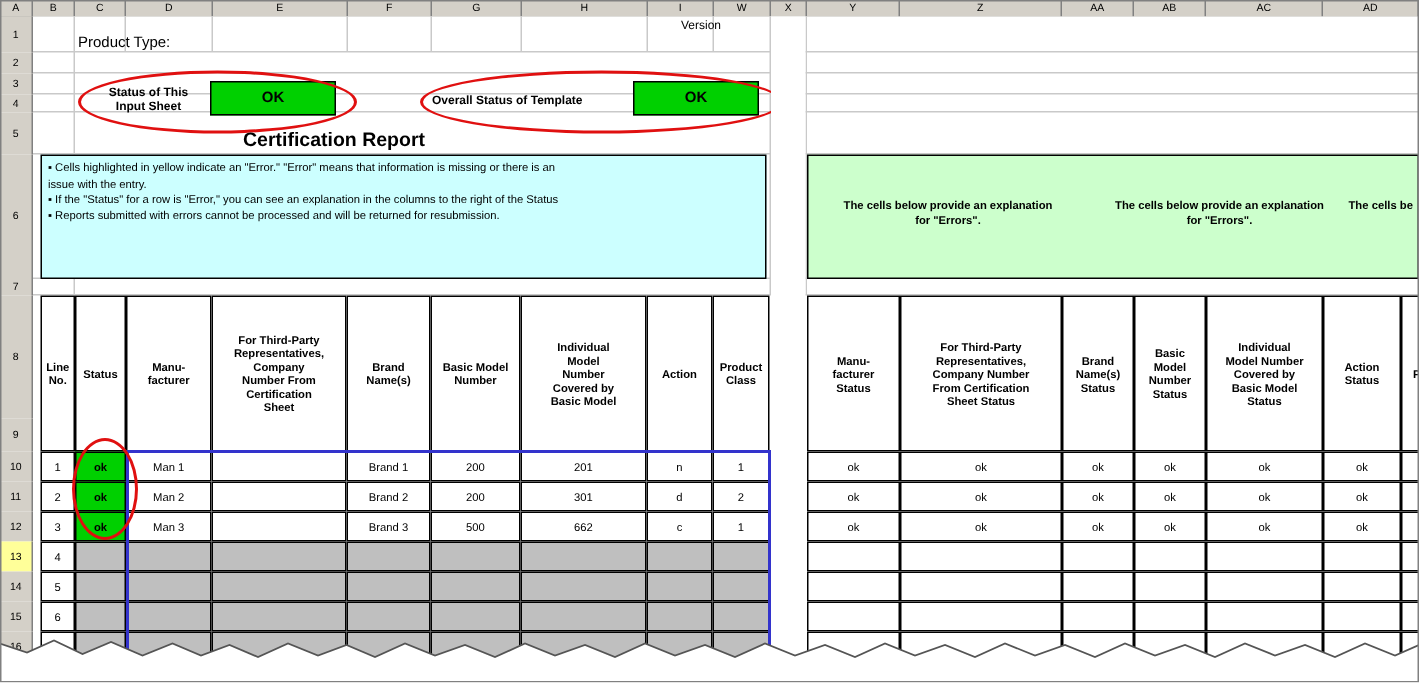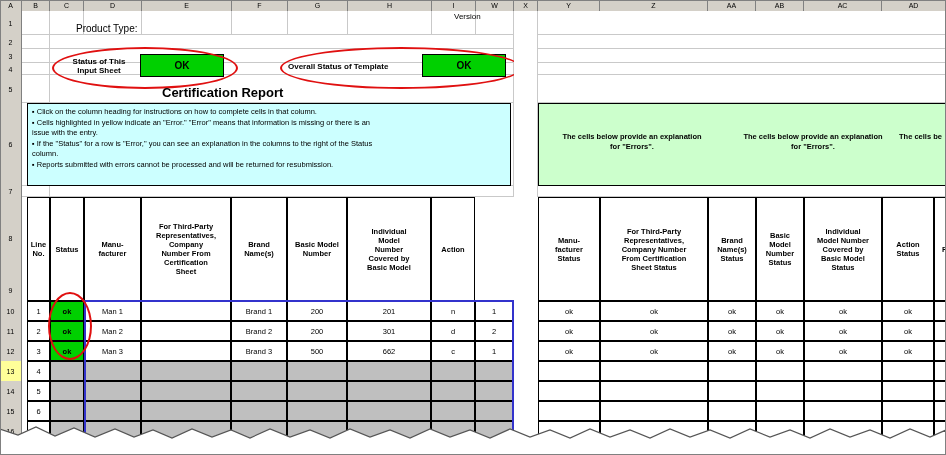--- a/index.html
+++ b/index.html
@@ -12,21 +12,21 @@
              font-size:7px;line-height:11px;text-align:center;color:#000;background:#d4d0c8;}
   .rowhdr{position:absolute;left:0;width:22px;background:#d4d0c8;border-right:1px solid #808080;box-sizing:border-box;
           font-size:7px;line-height:1;text-align:center;color:#000;display:flex;align-items:center;justify-content:center;}
   .rowhdr.sel{background:#ffff99;}
 
   
   .sheet{position:absolute;left:22px;top:11px;width:924px;height:444px;background:#fff;}
   .gl{position:absolute;background:#c9c9c9;}
 
   
-  .producttype{position:absolute;left:30px;top:15px;font-size:10px;color:#000;margin-left:24px;}
+  .producttype{position:absolute;left:30px;top:15px;font-size:10px;color:#000;}
   .version{position:absolute;left:430px;top:2px;font-size:8px;color:#000;}
 
   .statuslbl{position:absolute;font-size:8px;font-weight:bold;text-align:center;line-height:9px;color:#000;}
   .greenbox{position:absolute;background:#00d000;border:1px solid #000;box-sizing:border-box;
             font-size:10px;font-weight:bold;text-align:center;color:#000;display:flex;align-items:center;justify-content:center;}
   .ellipse{position:absolute;border:2px solid #e01010;border-radius:50%;}
 
   .certtitle{position:absolute;left:150px;top:88px;width:330px;font-size:13px;font-weight:bold;color:#000;}
 
   .infobox{position:absolute;left:10px;top:103px;width:482px;height:83px;background:#ccffff;border:1px solid #000;box-sizing:border-box;
@@ -124,25 +124,23 @@
     <div class="greenbox" style="left:118px;top:43px;width:84px;height:23px;">OK</div>
     <div class="ellipse" style="left:30px;top:36px;width:182px;height:38px;"></div>
 
     <div class="statuslbl" style="left:266px;top:51px;width:132px;text-align:left;">Overall Status of Template</div>
     <div class="greenbox" style="left:400px;top:43px;width:84px;height:23px;">OK</div>
     <div class="ellipse" style="left:258px;top:36px;width:238px;height:38px;"></div>
 
     <div class="certtitle" style="left:140px;top:74px;">Certification Report</div>
 
     <div class="infobox" style="left:5px;top:92px;width:484px;height:83px;">
-      <span class="ln">▪ Click on the column heading for instructions on how to complete cells in that column.</span>
       <span class="ln">▪ Cells highlighted in yellow indicate an "Error."  "Error" means that information is missing or there is an</span>
       <span class="ln">issue with the entry.</span>
       <span class="ln">▪ If the "Status" for a row is "Error," you can see an explanation in the columns to the right of the Status</span>
-      <span class="ln">column.</span>
       <span class="ln">▪ Reports submitted with errors cannot be processed and will be returned for resubmission.</span>
     </div>
 
     <div class="greenpanel" style="left:516px;top:92px;width:408px;height:83px;">
       <div class="gp" style="left:4px;top:28px;width:178px;">
         <span>The cells below provide an explanation</span><br>
         <span>for "Errors".</span>
       </div>
       <div class="gp" style="left:186px;top:28px;width:176px;">
         <span>The cells below provide an explanation</span><br>
@@ -179,20 +177,23 @@
     <div class="hdrcell" style="left:325px;top:186px;width:84px;height:104px;">
       <div>
         <span>Individual</span><br>
         <span>Model</span><br>
         <span>Number</span><br>
         <span>Covered by</span><br>
         <span>Basic Model</span>
       </div>
     </div>
     <div class="hdrcell" style="left:409px;top:186px;width:44px;height:104px;">Action</div>
+    <div class="hdrcell" style="left:453px;top:186px;width:38px;height:104px;">
+      <div><span>Product</span><br><span>Class</span></div>
+    </div>
 
     <div class="hdrcell" style="left:516px;top:186px;width:62px;height:104px;">
       <div><span>Manu-</span><br><span>facturer</span><br><span>Status</span></div>
     </div>
     <div class="hdrcell" style="left:578px;top:186px;width:108px;height:104px;">
       <div>
         <span>For Third-Party</span><br>
         <span>Representatives,</span><br>
         <span>Company Number</span><br>
         <span>From Certification</span><br>

